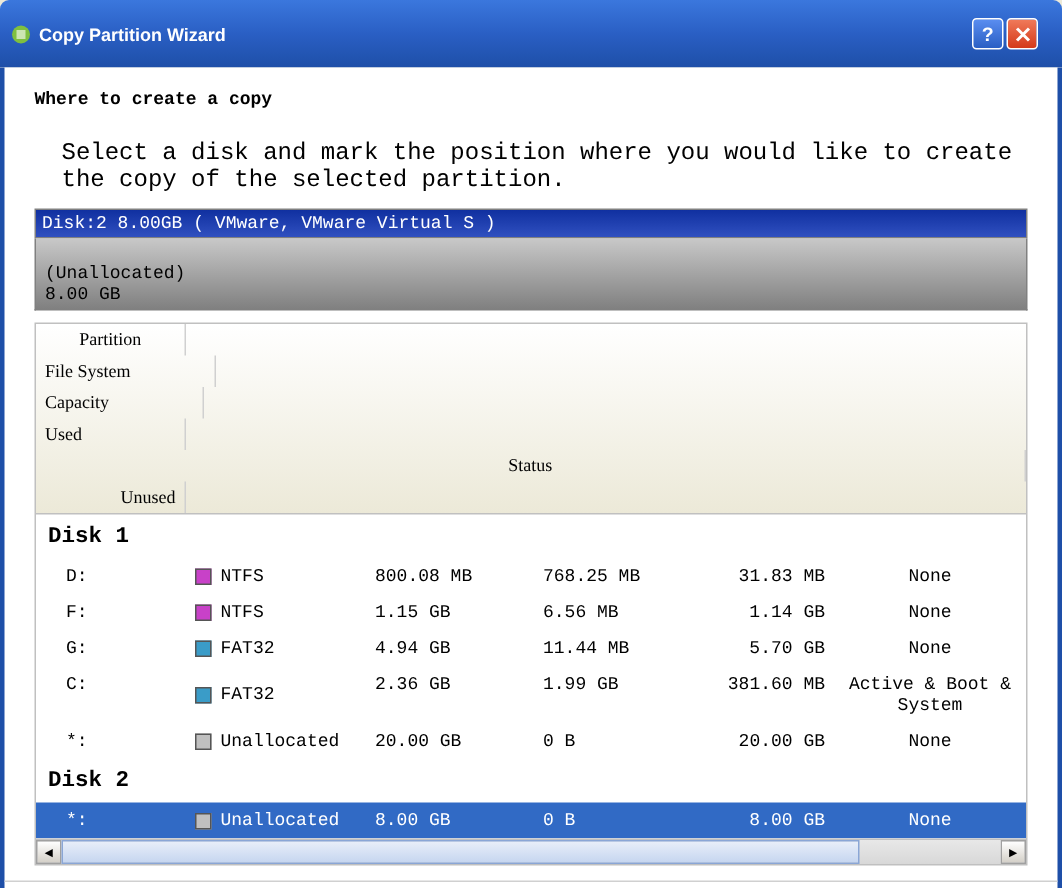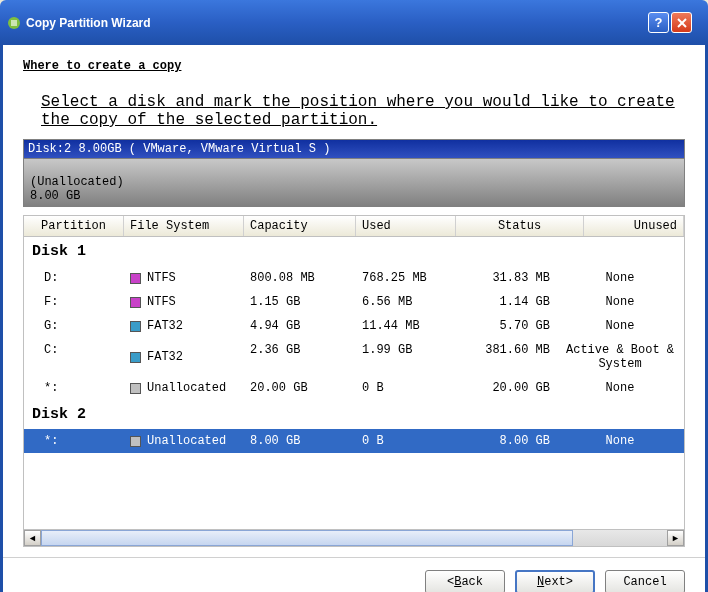--- a/index.html
+++ b/index.html
@@ -36,21 +36,20 @@
   background: white;
   height: calc(592px - 28px);
   border: 3px solid #1e4fa8;
   border-top: none;
   display: flex;
   flex-direction: column;
 }
 
 .header-area {
   padding: 14px 20px 10px 20px;
-  text-decoration: underline;
 }
 .header-title { font-family: "Courier New", monospace; font-weight: bold; font-size: 12px; }
 .header-sub { font-family: "Courier New", monospace; font-size: 16px; margin-top: 20px; padding-left: 18px; }
 
 .content {
   margin: 0 20px 10px 20px;
   flex: 1;
   display: flex;
   flex-direction: column;
 }
@@ -79,22 +78,23 @@
   border: 1px solid #c0c0c0;
   flex: 1;
   display: flex;
   flex-direction: column;
   background: white;
 }
 .thead {
   display: flex;
   background: linear-gradient(to bottom, #fff, #ece9d8);
   border-bottom: 1px solid #c0c0c0;
-  font-family: Liberation Mono, monospace;
-  font-size: 12px;
+  font-family: Liberation Serif, serif;
+  font-size: 12px;
+  flex-direction: column;
 }
 .thead .th {
   padding: 3px 6px;
   border-right: 1px solid #d0d0d0;
 }
 .col-part { width: 100px; text-align: center; }
 .col-fs { width: 120px; text-align: left; }
 .col-cap { width: 112px; text-align: left; }
 .col-used { width: 100px; text-align: left; }
 .col-unused { width: 100px; text-align: right; }

